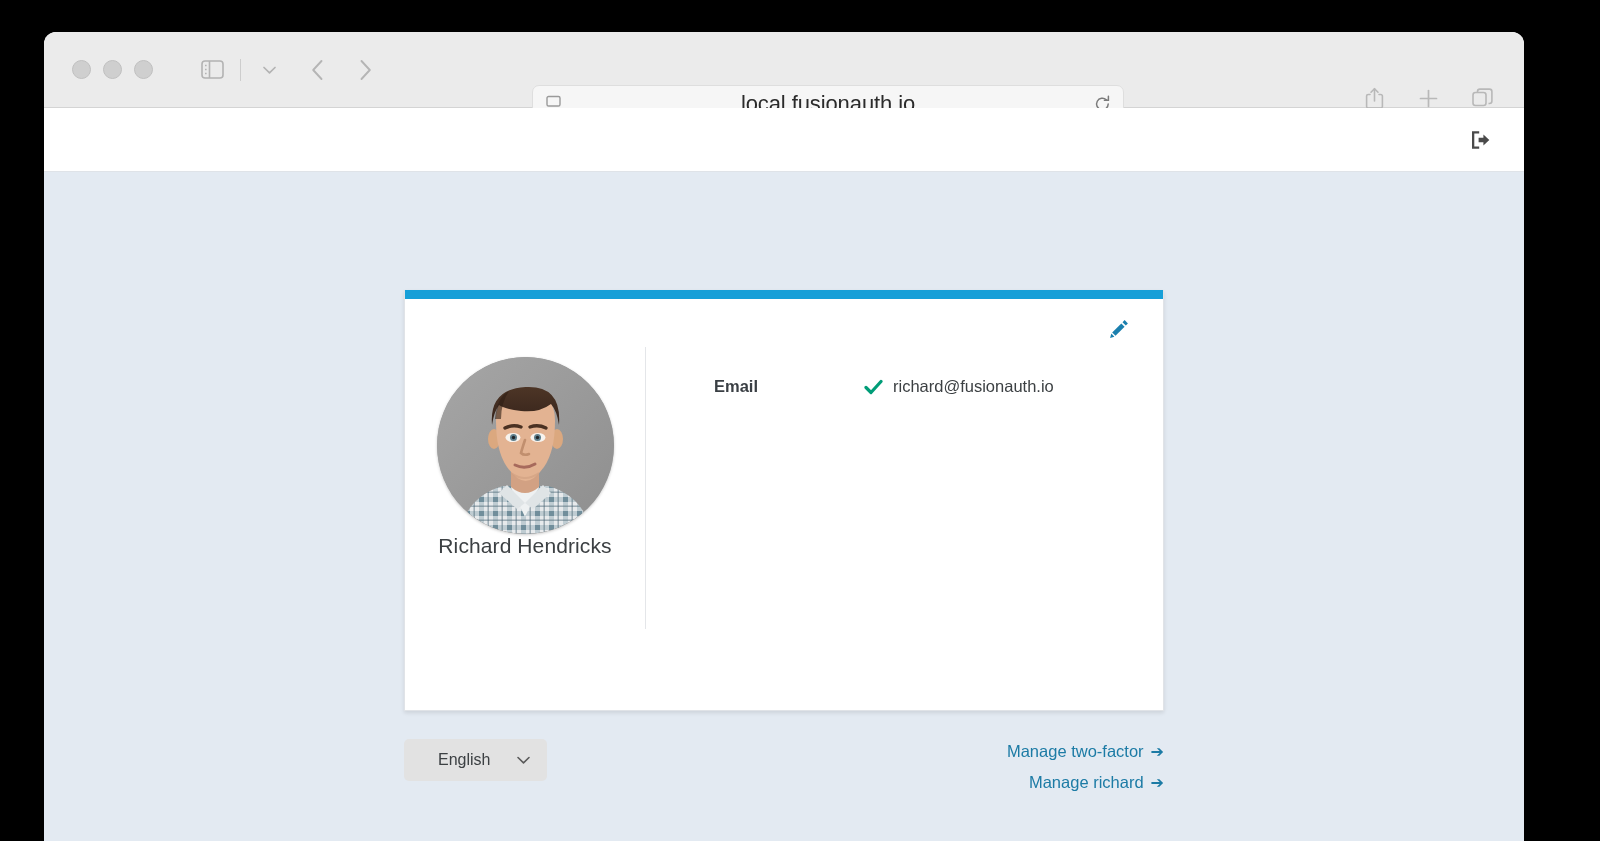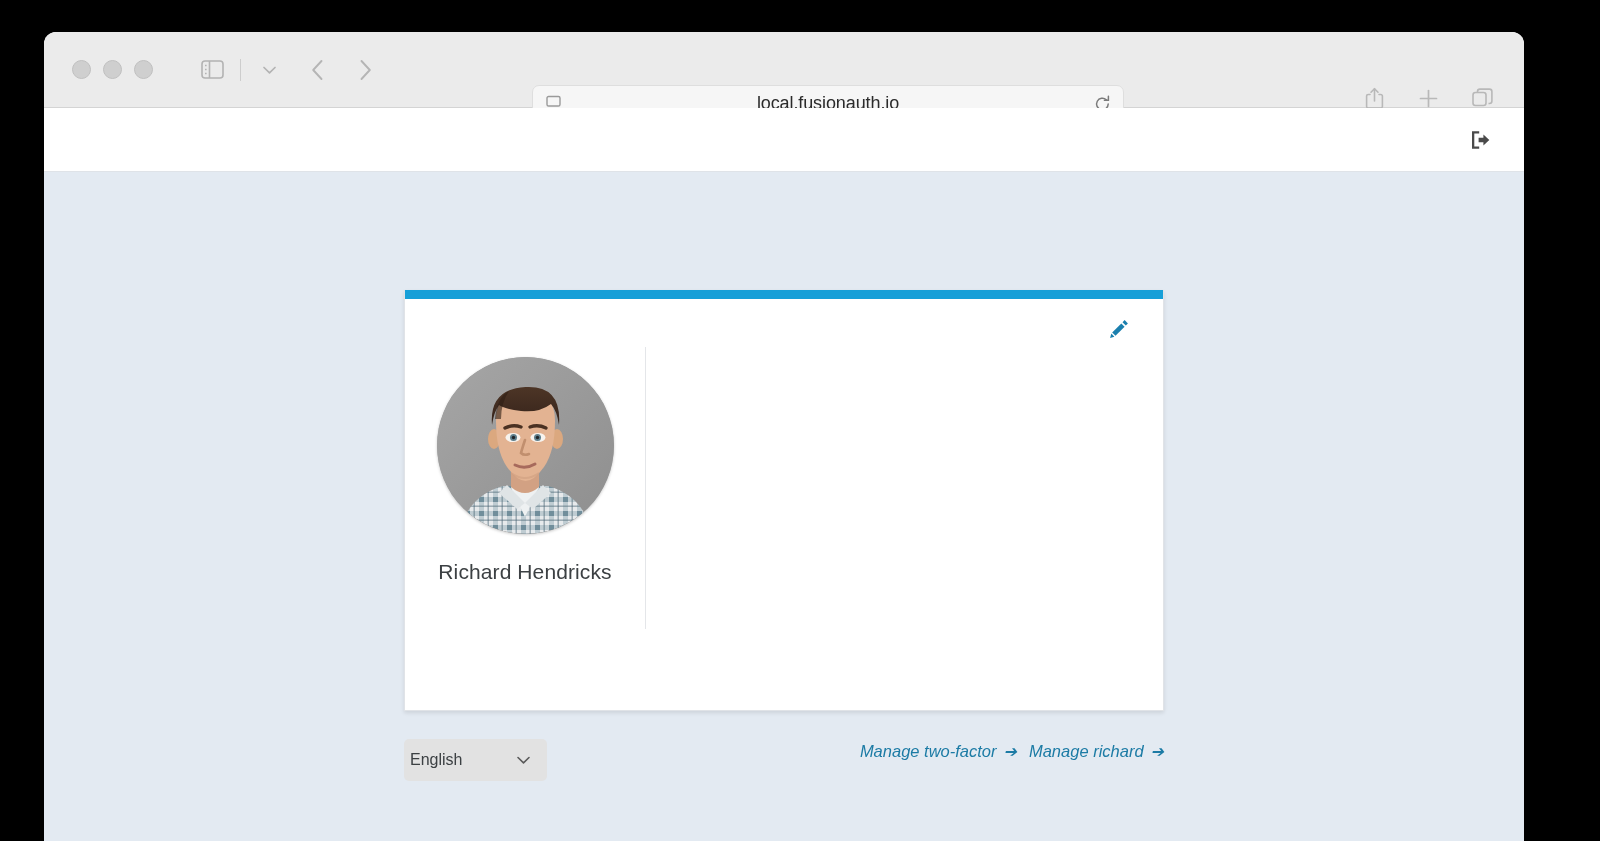--- a/index.html
+++ b/index.html
@@ -82,21 +82,21 @@
     border: 1px solid #dedede;
     border-radius: 7px;
     display: flex;
     align-items: center;
     padding: 0 12px;
   }
   .address-bar .reader-ico { color: #9a9a9a; display:flex; }
   .address-url {
     flex: 1;
     text-align: center;
-    font-size: 18px;
+    font-size: 22px;
     color: #2b2b2b;
     letter-spacing: -0.1px;
   }
   .address-bar .reload-ico { color: #7a7a7a; display:flex; }
 
   .toolbar-right {
     position: absolute;
     right: 28px;
     top: 50px;
     display: flex;
@@ -163,21 +163,20 @@
     height: 177px;
     border-radius: 50%;
     overflow: hidden;
     box-shadow: 0 1px 3px rgba(0,0,0,0.22);
     background: #9a9a9a;
     margin-top: -40px;
   }
   .avatar svg { display: block; }
 
   .profile-name {
-    margin-top: 26px;
     font-size: 21px;
     color: #3c4043;
     letter-spacing: 0.1px;
   }
 
   .details-col {
     flex: 1;
     padding: 78px 0 0 68px;
     position: relative;
   }
@@ -224,34 +223,33 @@
 
   .lang-select {
     width: 143px;
     height: 42px;
     background: #e2e2e2;
     border: none;
     border-radius: 5px;
     display: flex;
     align-items: center;
     justify-content: space-between;
-    padding: 0 16px 0 6px;
+    padding: 0 16px 0 34px;
     font-size: 16px;
     color: #3c4043;
     font-family: "Liberation Sans", sans-serif;
   }
   .lang-chevron { color: #5a5a5a; display: flex; }
 
   .manage-links {
     display: flex;
-    flex-direction: row;
+    flex-direction: column;
     align-items: flex-end;
     gap: 12px;
     padding-top: 3px;
-    font-style: italic;
   }
   .manage-link {
     font-size: 16.5px;
     color: #1c7ba5;
     text-decoration: none;
     display: flex;
     align-items: center;
     gap: 7px;
     white-space: nowrap;
   }
@@ -423,20 +421,31 @@
         <div class="details-col">
 
           <div class="edit-btn">
             <svg width="22" height="22" viewBox="0 0 22 22" fill="currentColor">
               <path d="M16.6 2.1l3.3 3.3-2.1 2.1-3.3-3.3z"></path>
               <path d="M13.3 5.4l3.3 3.3-9.1 9.1-3.3-3.3z"></path>
               <path d="M3.3 15.6l3.1 3.1-4.3 1.2z"></path>
             </svg>
           </div>
 
+          <div class="detail-row">
+            <div class="detail-label">Email</div>
+            <div class="detail-value">
+              <span class="verified-check">
+                <svg width="19" height="16" viewBox="0 0 19 16" fill="none" stroke="currentColor" stroke-width="3.2" stroke-linecap="round" stroke-linejoin="round">
+                  <polyline points="2,8.5 7,13.5 17,2.5"></polyline>
+                </svg>
+              </span>
+              <span>richard@fusionauth.io</span>
+            </div>
+          </div>
 
 
         </div>
       </div>
     </div>
 
     <div class="footer-row">
       <div class="lang-select">
         <span>English</span>
         <span class="lang-chevron">

